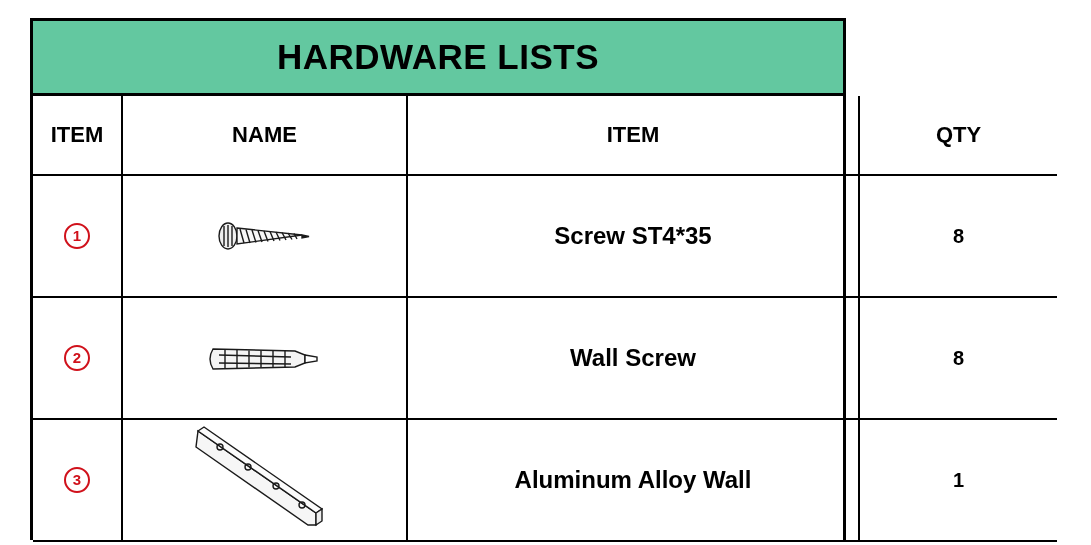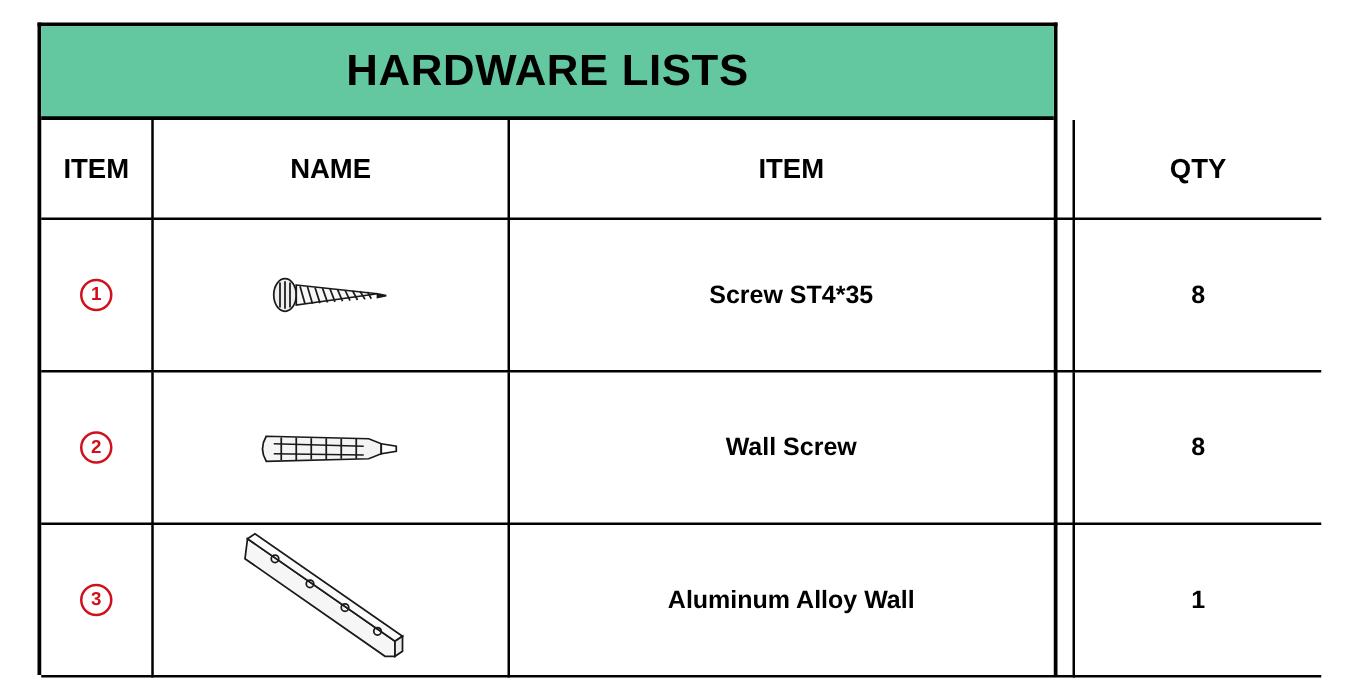--- a/index.html
+++ b/index.html
@@ -73,21 +73,21 @@
     height: 22px;
     line-height: 21px;
     border: 2px solid #d0111b;
     border-radius: 50%;
     color: #d0111b;
     font-size: 15px;
     font-weight: bold;
     text-align: center;
   }
   .name-cell {
-    font-size: 20px;
+    font-size: 24px;
     font-weight: bold;
     color: #000000;
   }
   .qty-cell {
     font-size: 20px;
     font-weight: bold;
     color: #000000;
   }
   .img-cell svg { display: block; margin: 0 auto; }
 </style>

